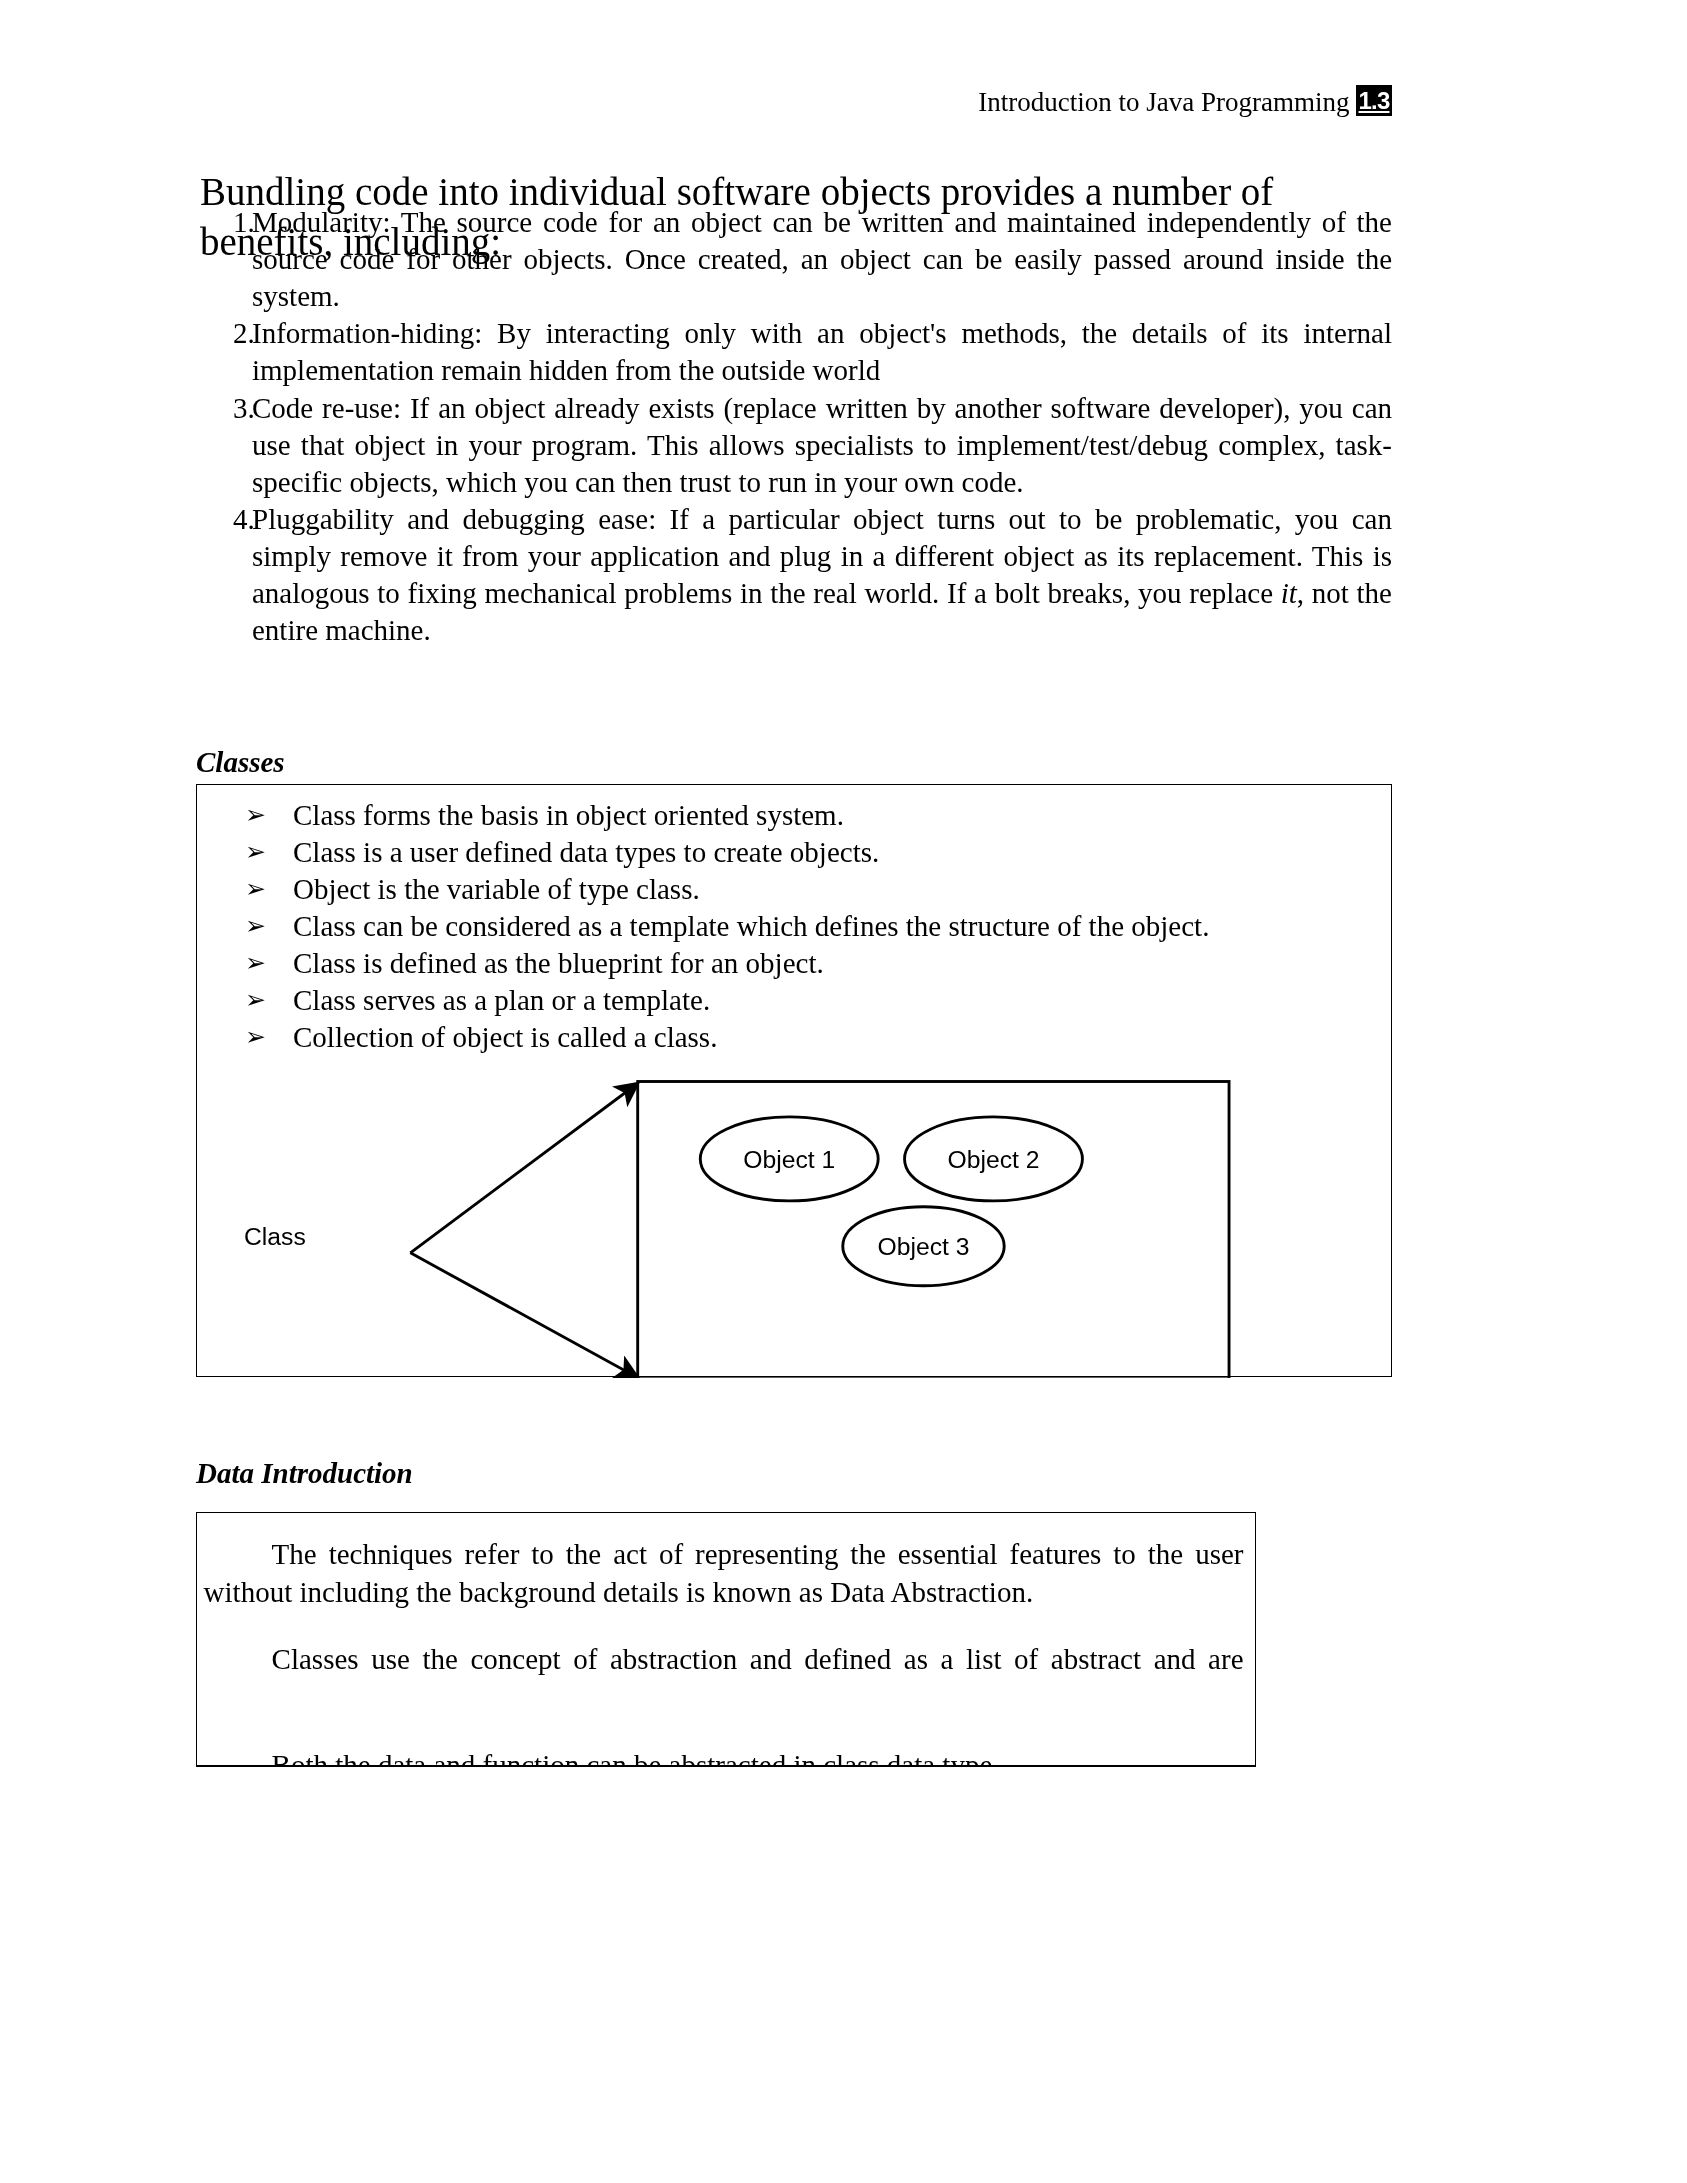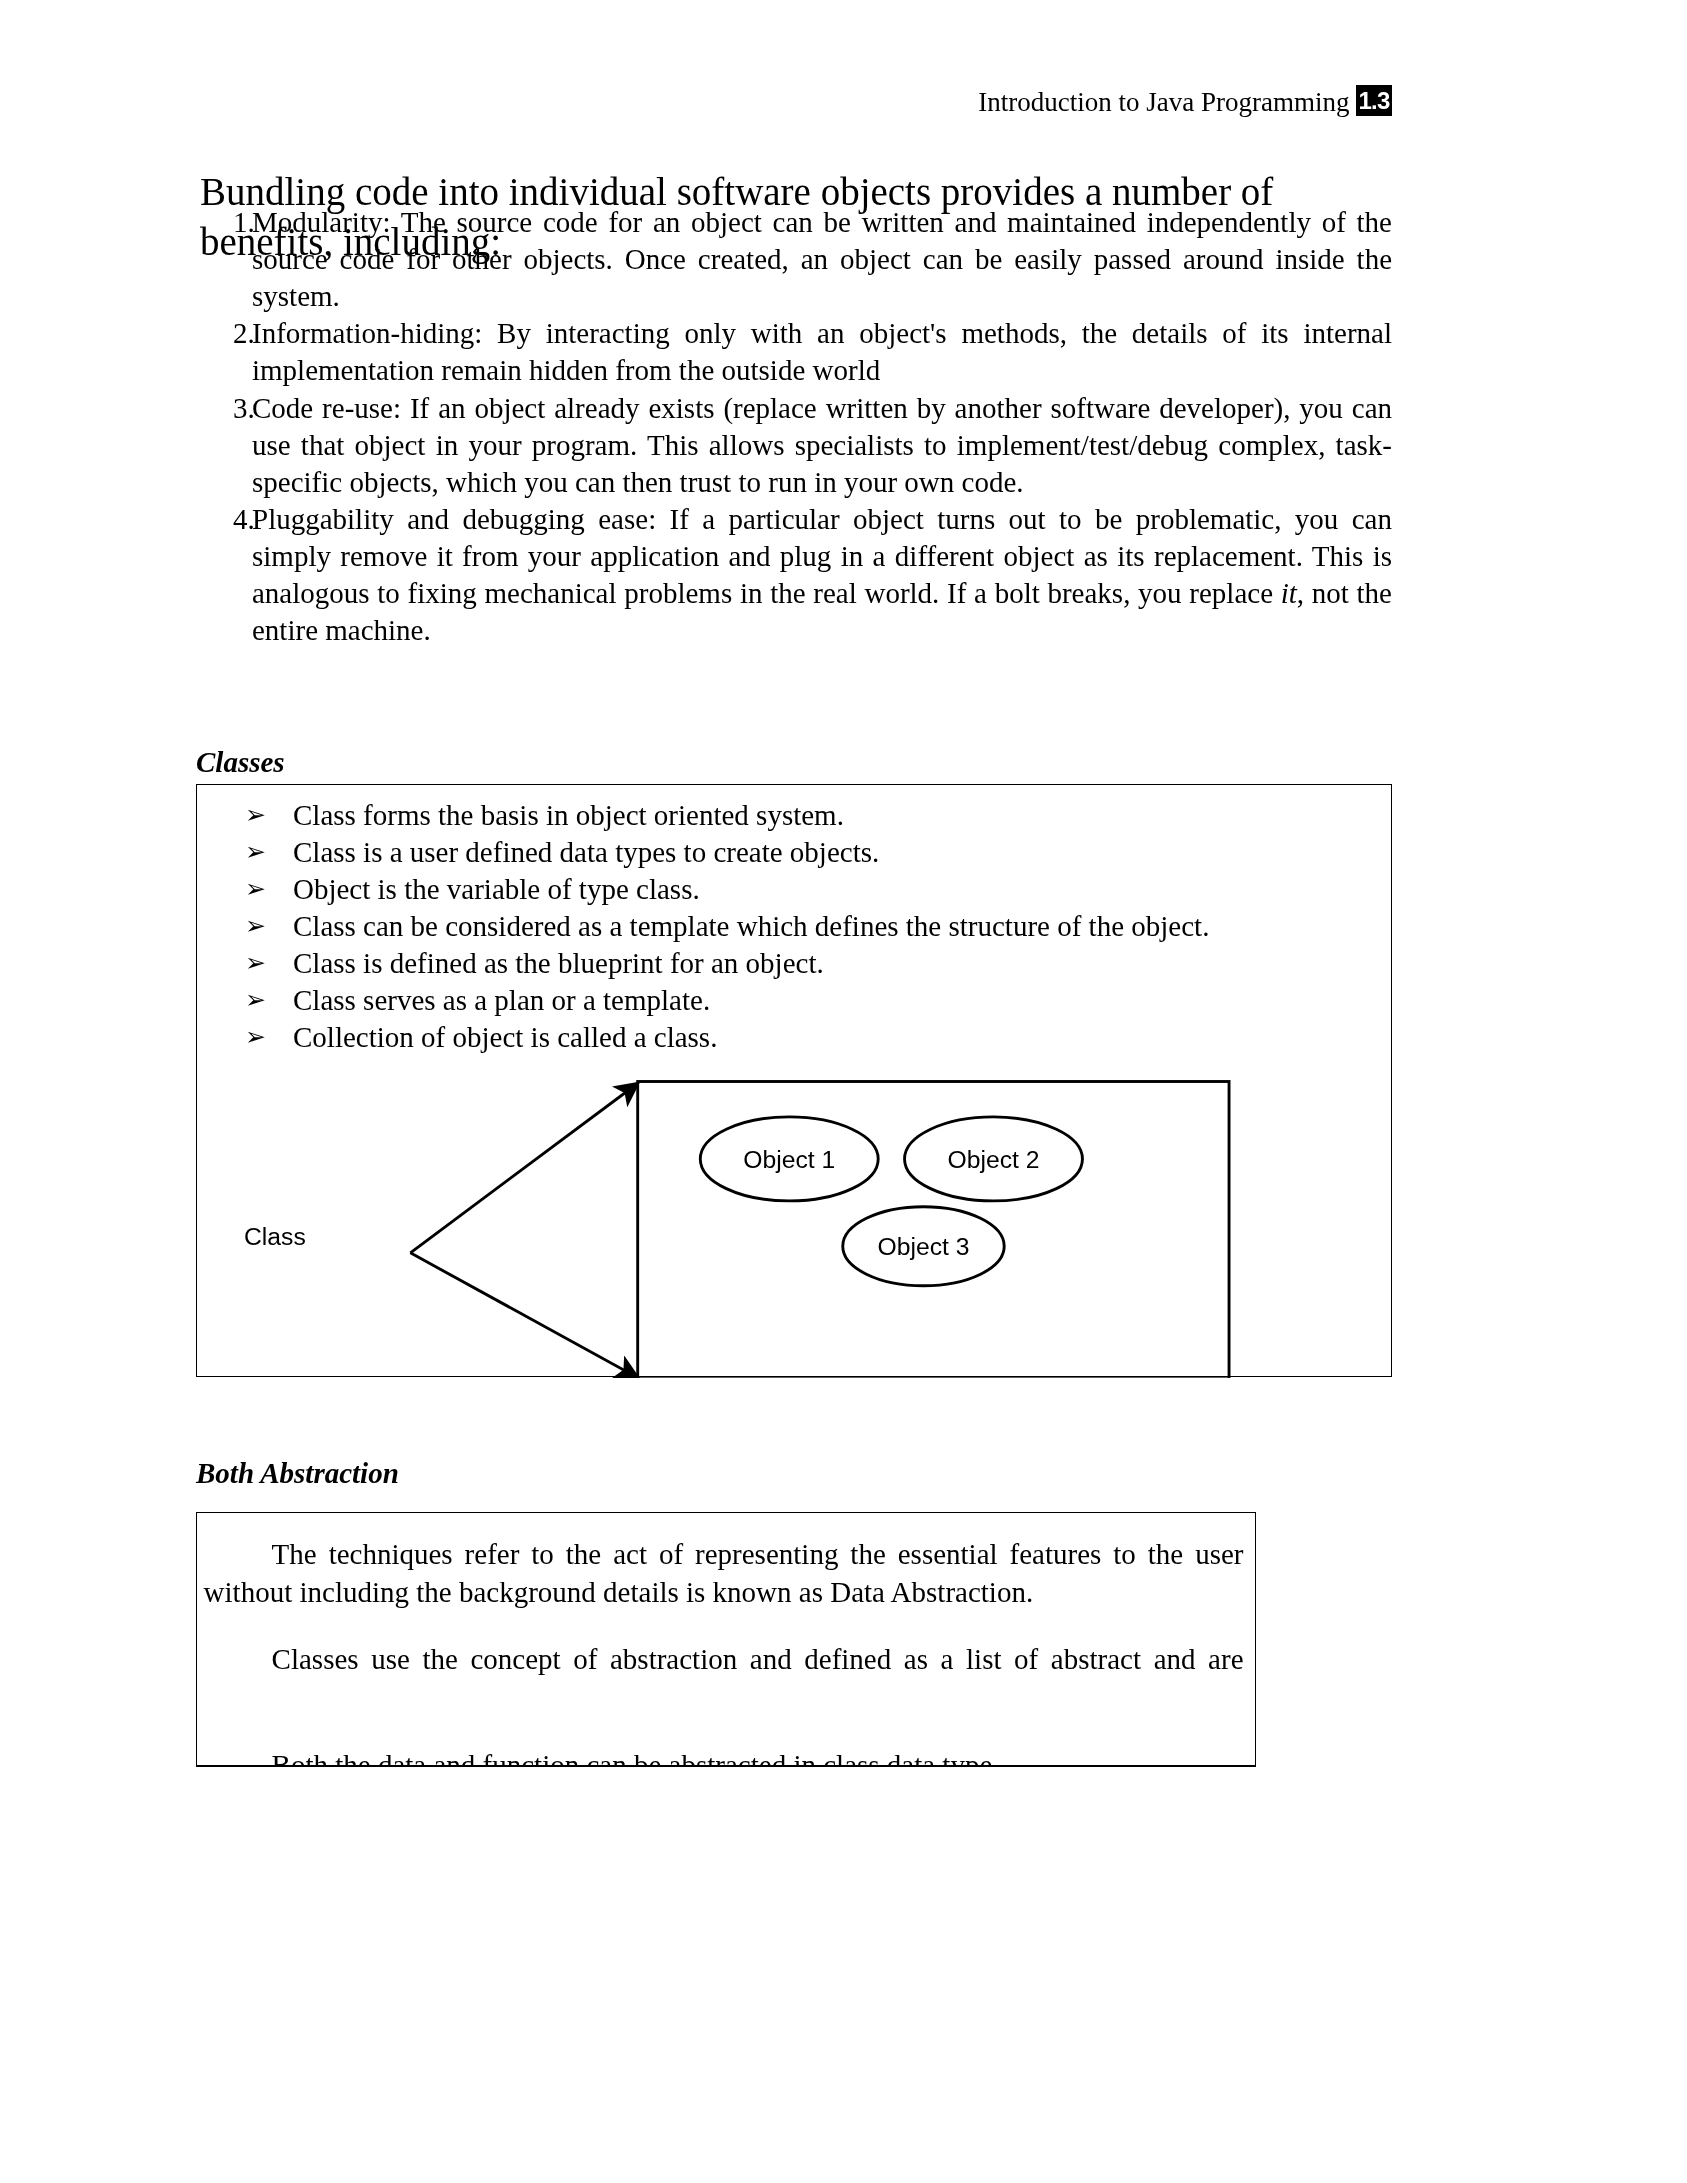--- a/index.html
+++ b/index.html
@@ -34,20 +34,21 @@
     background: #000000;
     color: #ffffff;
     font-family: "Liberation Sans", "DejaVu Sans", sans-serif;
     font-weight: bold;
     font-size: 24px;
     line-height: 31px;
     padding: 0 2.5px;
     margin-left: 6.6px;
     vertical-align: 1.6px;
     letter-spacing: -0.8px;
+    text-decoration: underline;
   }
 
   
   .intro {
     position: absolute;
     left: 200px;
     top: 167px;
     width: 1196px;
     font-size: 39px;
     line-height: 1.28;
@@ -259,21 +260,21 @@
         <ellipse cx="967" cy="454" rx="108" ry="51" fill="none" stroke="#000000" stroke-width="3.5"></ellipse>
         <text x="967" y="465" text-anchor="middle">Object 2</text>
 
         <ellipse cx="882" cy="560" rx="98" ry="48" fill="none" stroke="#000000" stroke-width="3.5"></ellipse>
         <text x="882" y="571" text-anchor="middle">Object 3</text>
       </svg>
     </div>
 
   </div>
 
-  <div class="section-heading" id="heading-data-abstraction">Both Abstraction</div>
+  <div class="section-heading" id="heading-data-abstraction">Data Introduction</div>
 
   <div class="da-box">
     <div class="da-inner">
       <p class="da-para">The techniques refer to the act of representing the essential features to the user without including the background details is known as Data Abstraction.</p>
       <p class="da-para cut">Classes use the concept of abstraction and defined as a list of abstract and are</p>
       <p class="da-para">Both the data and function can be abstracted in class data type.</p>
     </div>
   </div>
 
 </div>

